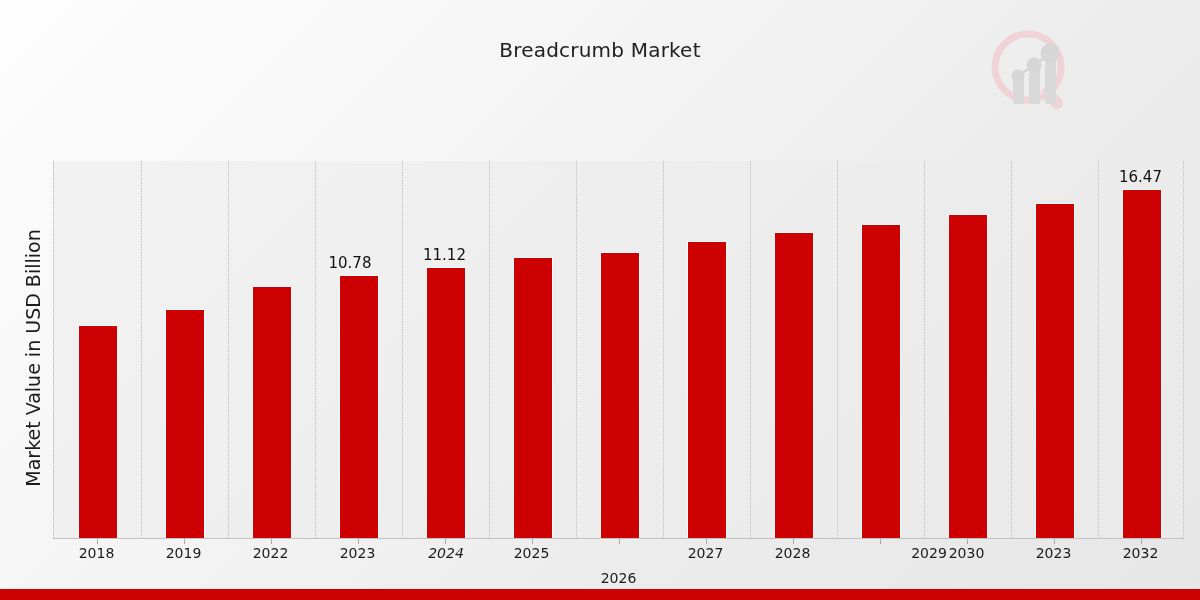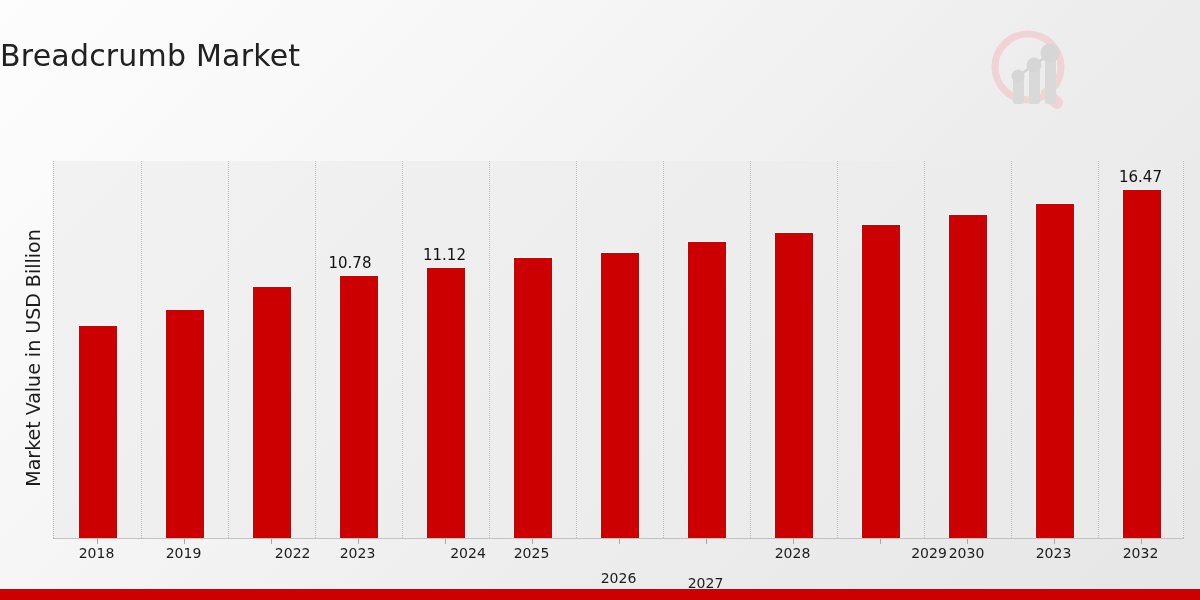--- a/index.html
+++ b/index.html
@@ -22,22 +22,22 @@
     background: linear-gradient(135deg, #fdfdfd 0%, #f7f7f7 28%, #ededed 62%, #e6e6e6 100%);
     overflow: hidden;
   }
 
   
   #chart-title {
     position: absolute;
     left: 0;
     top: 38px;
     width: 1200px;
-    text-align: left;
-    font-size: 30px;
+    text-align: center;
+    font-size: 20px;
     font-weight: 400;
     color: #212121;
     letter-spacing: 0.2px;
     white-space: nowrap;
   }
 
   
   #brand-logo {
     position: absolute;
     left: 986px;
@@ -191,33 +191,33 @@
 
   <div id="x-axis-line"></div>
 
   <div id="footer-bar"></div>
 
 <div class="x-tick" style="left: 96.5px;"></div>
     <div class="x-label" style="left: 56.5px;">2018</div>
     <div class="x-tick" style="left: 183.5px;"></div>
     <div class="x-label" style="left: 143.5px;">2019</div>
     <div class="x-tick" style="left: 270.5px;"></div>
-    <div class="x-label" style="left: 230.5px; text-align: right;">2022</div>
+    <div class="x-label" style="left: 230.5px;">2022</div>
     <div class="bar-value" style="left: 305px; top: 253.803px;">10.78</div>
     <div class="x-tick" style="left: 357.5px;"></div>
     <div class="x-label" style="left: 317.5px;">2023</div>
     <div class="bar-value" style="left: 399.5px; top: 245.533px;">11.12</div>
     <div class="x-tick" style="left: 444.5px;"></div>
-    <div class="x-label" style="left: 428px;">2024</div>
+    <div class="x-label" style="left: 406px; font-style: italic;">2024</div>
     <div class="x-tick" style="left: 531.5px;"></div>
     <div class="x-label" style="left: 491.5px;">2025</div>
     <div class="x-tick" style="left: 618.5px;"></div>
     <div class="x-label" style="left: 578.5px; margin-top: 25px;">2026</div>
     <div class="x-tick" style="left: 705.5px;"></div>
-    <div class="x-label" style="left: 665.5px; margin-top: 30px;">2027</div>
+    <div class="x-label" style="left: 665.5px;">2027</div>
     <div class="x-tick" style="left: 792.5px;"></div>
     <div class="x-label" style="left: 752.5px;">2028</div>
     <div class="x-tick" style="left: 879.5px;"></div>
     <div class="x-label" style="left: 889px;">2029</div>
     <div class="x-tick" style="left: 966.5px;"></div>
     <div class="x-label" style="left: 926.5px;">2030</div>
     <div class="x-tick" style="left: 1053.5px;"></div>
     <div class="x-label" style="left: 1013.5px;">2023</div>
     <div class="bar-value" style="left: 1095.5px; top: 167.944px;">16.47</div>
     <div class="x-tick" style="left: 1140.5px;"></div>

